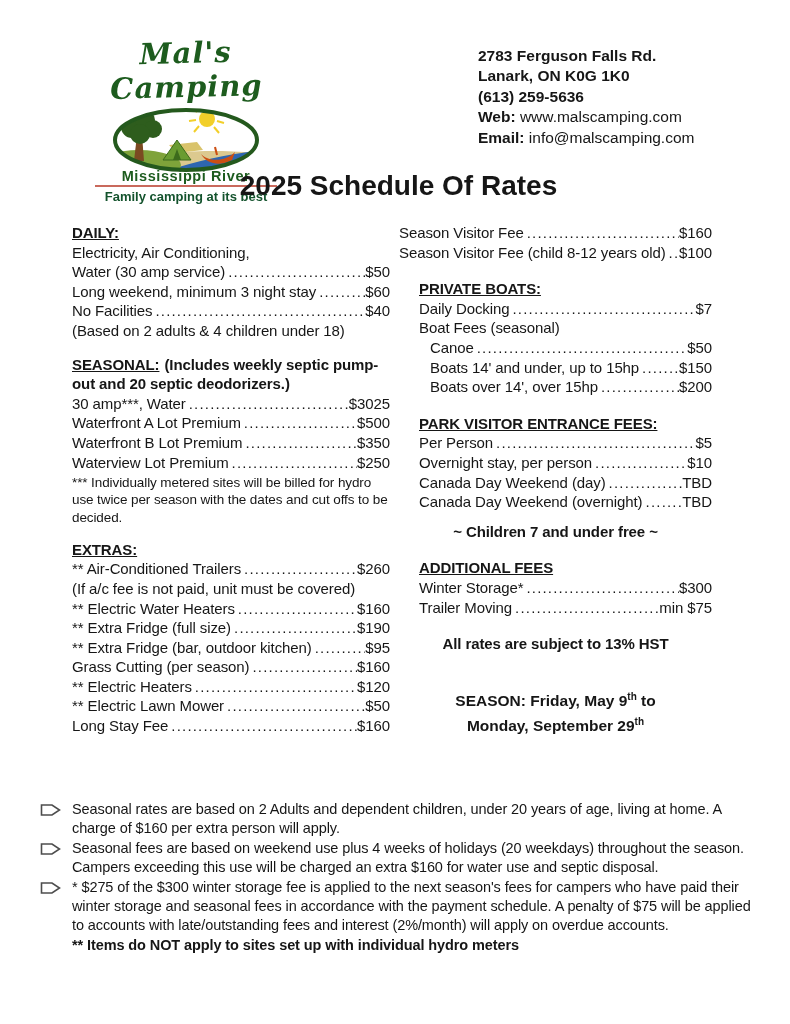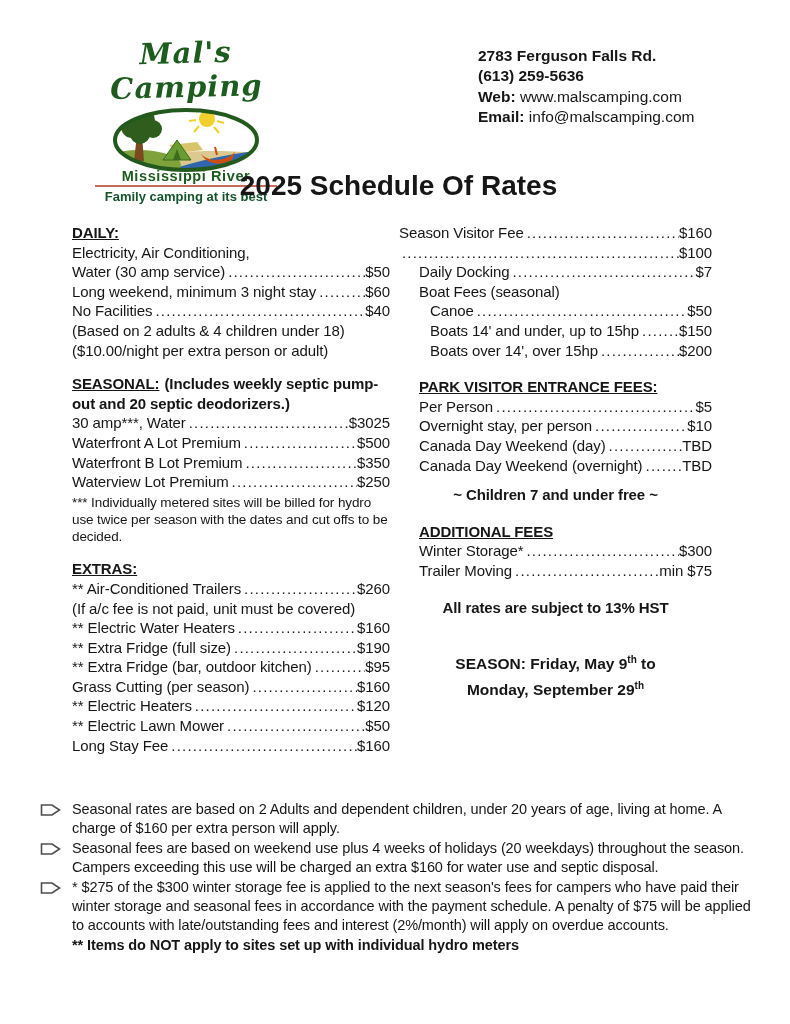--- a/index.html
+++ b/index.html
@@ -104,20 +104,21 @@
         <ellipse cx="75" cy="33" rx="71" ry="30" fill="none" stroke="#24591d" stroke-width="4"></ellipse>
       </svg>
     </div>
     <div class="river">Mississippi River</div>
     <div class="river-line"></div>
     <div class="tagline">Family camping at its best</div>
   </div>
 
   <div class="contact">
     <div>2783 Ferguson Falls Rd.</div>
+    <div>Lanark, ON K0G 1K0</div>
     <div>(613) 259-5636</div>
     <div><span>Web:</span> <span class="plain">www.malscamping.com</span></div>
     <div><span>Email:</span> <span class="plain">info@malscamping.com</span></div>
   </div>
 
   <div class="title">2025 Schedule Of Rates</div>
 
   <section class="col-left">
     <div class="h">DAILY:</div>
     <div class="row">
@@ -134,23 +135,20 @@
         <span class="val">$60</span>
       </div>
     <div class="row">
         <span class="lbl">No Facilities</span>
         <span class="leader">........................................................................................................................</span>
         <span class="val">$40</span>
       </div>
     <div class="row">
         <span class="lbl">(Based on 2 adults &amp; 4 children under 18)</span>
       </div>
-    <div class="row">
-        <span class="lbl">($10.00/night per extra person or adult)</span>
-      </div>
 
     <div class="h-mix gap-md"><span class="h-inline">SEASONAL:</span><span class="h-note">(Includes weekly septic pump-out and 20 septic deodorizers.)</span></div>
     <div class="row">
         <span class="lbl">30 amp***, Water</span>
         <span class="leader">........................................................................................................................</span>
         <span class="val">$3025</span>
       </div>
     <div class="row">
         <span class="lbl">Waterfront A Lot Premium</span>
         <span class="leader">........................................................................................................................</span>
@@ -214,24 +212,26 @@
       </div>
   </section>
 
   <section class="col-right">
     <div class="row">
         <span class="lbl">Season Visitor Fee</span>
         <span class="leader">........................................................................................................................</span>
         <span class="val">$160</span>
       </div>
     <div class="row">
+        <span class="lbl">Season Visitor Fee (child 8-12 years old)</span>
         <span class="leader">........................................................................................................................</span>
         <span class="val">$100</span>
       </div>
 
+    <div class="h ind1 gap-lg">PRIVATE BOATS:</div>
     <div class="row ind1">
         <span class="lbl">Daily Docking</span>
         <span class="leader">........................................................................................................................</span>
         <span class="val">$7</span>
       </div>
     <div class="row ind1">
         <span class="lbl">Boat Fees (seasonal)</span>
       </div>
     <div class="row ind2">
         <span class="lbl">Canoe</span>

